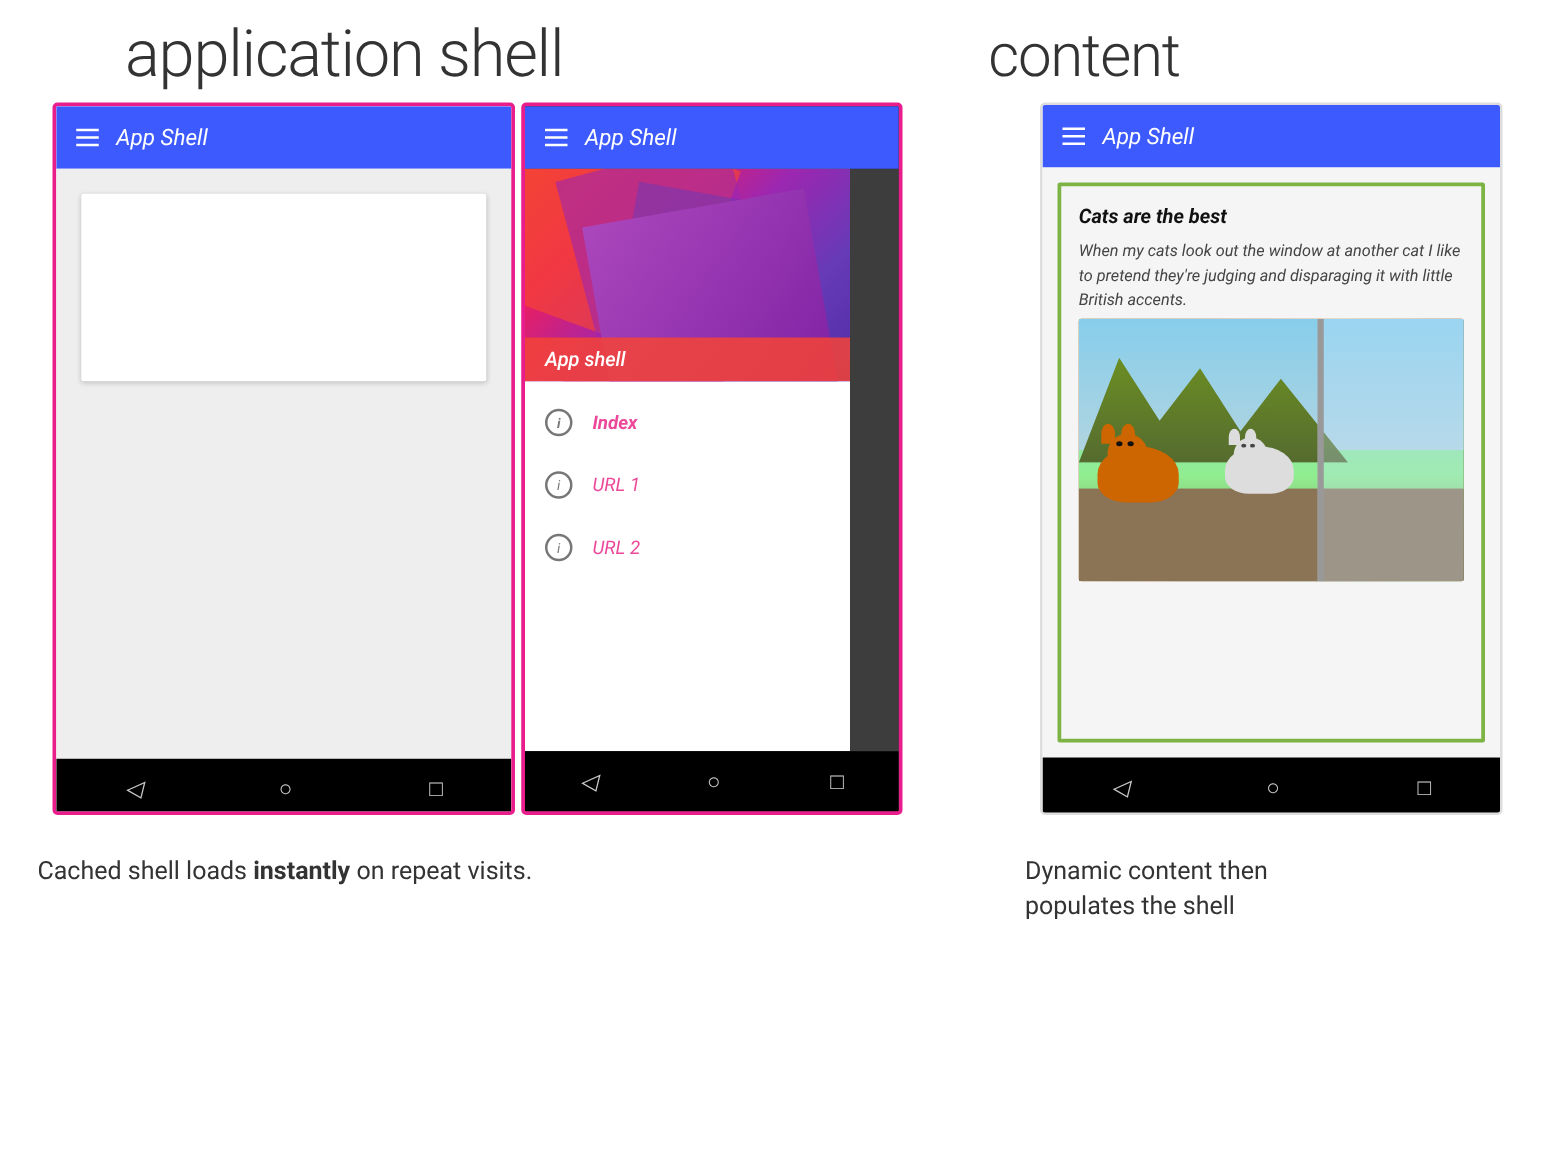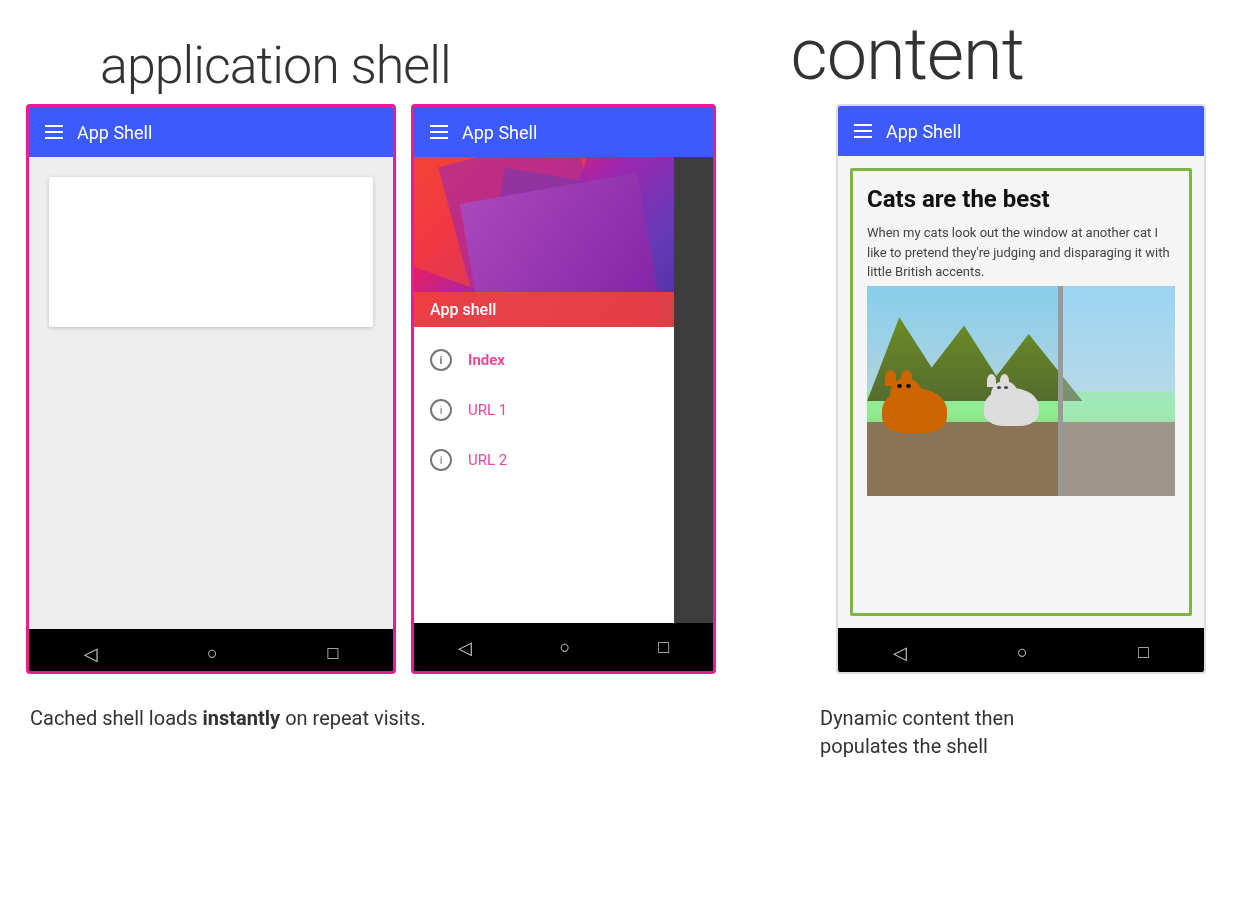--- a/index.html
+++ b/index.html
@@ -8,25 +8,25 @@
       height: 923px;
       background: #ffffff;
       font-family: 'Roboto', Arial, sans-serif;
       overflow: hidden;
       position: relative;
     }
 
     
     .phones-row {
       display: flex;
-      padding: 0 26px;
-      gap: 10px;
+      padding: 0 42px;
       margin-top: 0px;
       align-items: flex-start;
       justify-content: flex-start;
+      font-style: italic;
     }
 
     
     .phone {
       background: #fff;
       border-radius: 4px;
       overflow: hidden;
       position: relative;
     }
 
@@ -212,21 +212,21 @@
     }
     .content-box {
       border: 3px solid #7cb342;
       margin: 12px;
       border-radius: 2px;
       padding: 14px;
       height: calc(100% - 24px);
       overflow: hidden;
     }
     .content-title {
-      font-size: 24px;
+      font-size: 16px;
       font-weight: 700;
       color: #111;
       margin-bottom: 10px;
     }
     .content-text {
       font-size: 13px;
       color: #444;
       line-height: 1.5;
       margin-bottom: 4px;
     }
@@ -317,21 +317,21 @@
 
   <line x1="595" y1="115" x2="595" y2="155" stroke="#c0c0c0" stroke-width="1.5"></line>
 
   <line x1="1020" y1="115" x2="1020" y2="242" stroke="#7cb342" stroke-width="2"></line>
 </svg>
 
 <div style="display:flex; padding: 15px 40px 0 40px; align-items:flex-end;">
   <div style="font-size:52px; color:#333; font-weight:300; letter-spacing:-1px; flex:0 0 auto; margin-left:60px; line-height:1.1;">
     <span>application shell</span>
   </div>
-  <div style="font-size:72px; color:#333; font-weight:300; letter-spacing:-1px; flex:0 0 auto; margin-left:340px; line-height:1.1;">
+  <div style="font-size:48px; color:#333; font-weight:300; letter-spacing:-1px; flex:0 0 auto; margin-left:340px; line-height:1.1;">
     <span>content</span>
   </div>
 </div>
 
 <div class="phones-row" style="margin-top: 10px;">
 
   <div class="phone phone-1">
     <div class="phone-wrapper">
 
       <div class="app-bar">

